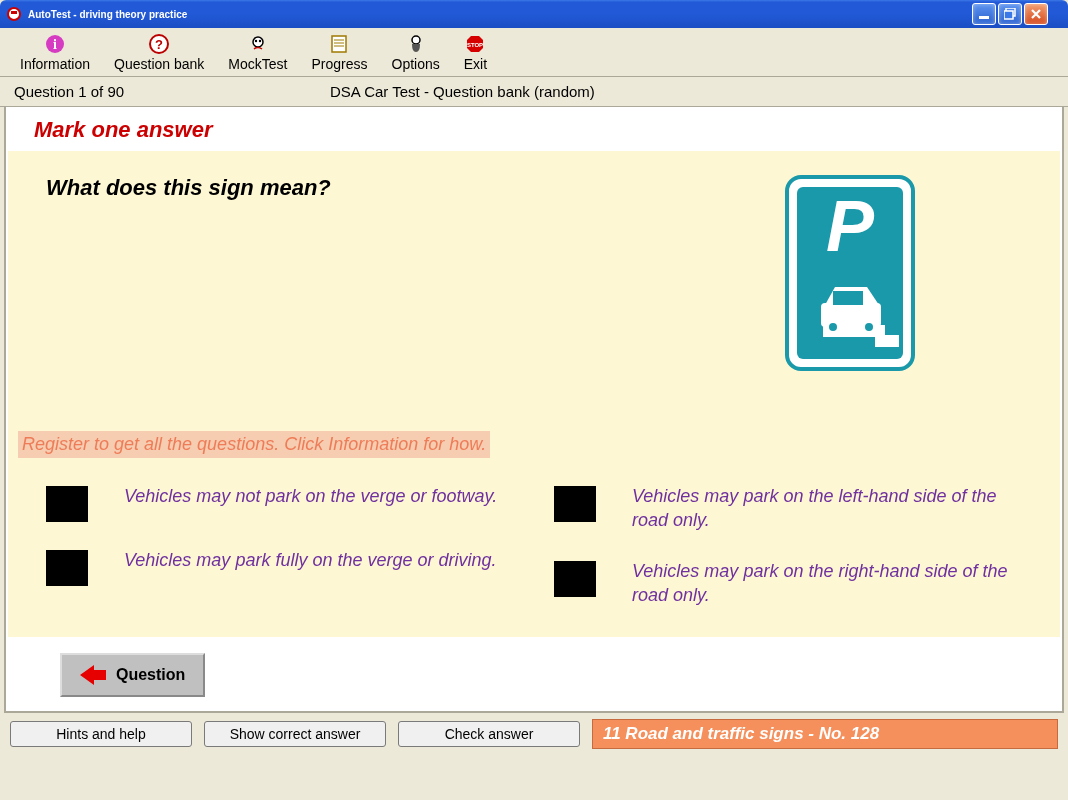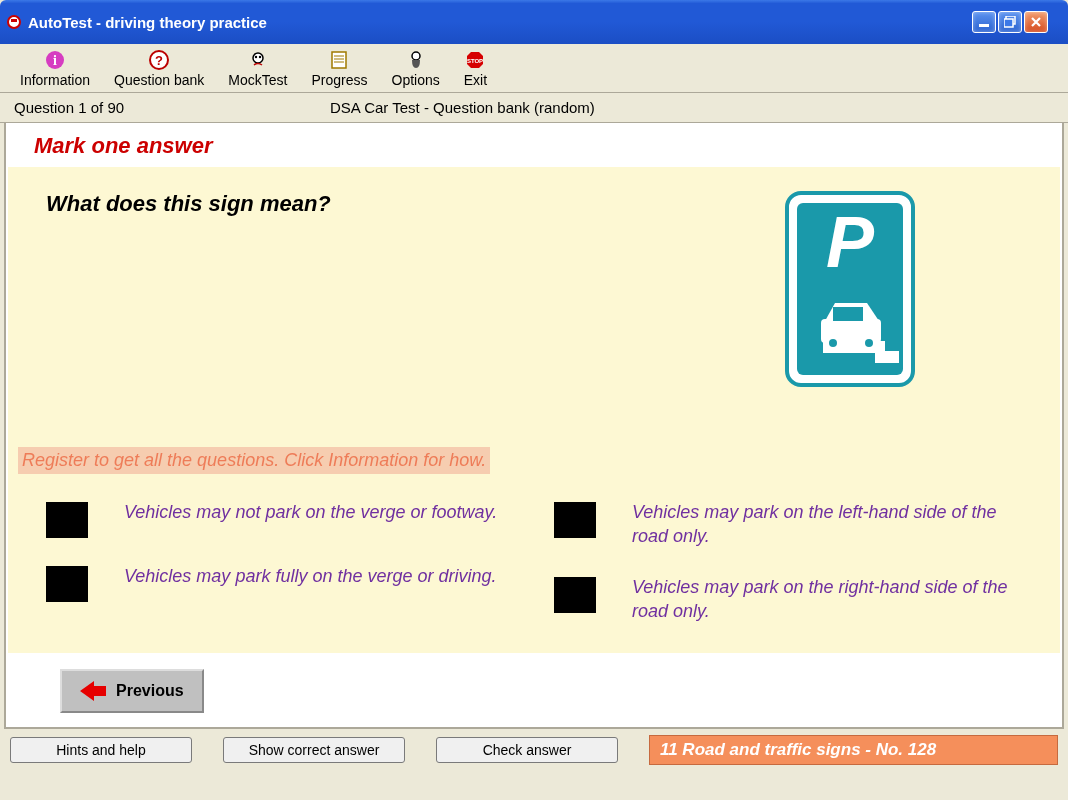--- a/index.html
+++ b/index.html
@@ -6,28 +6,28 @@
   body {
     font-family: Tahoma, Arial, sans-serif;
     font-size: 13px;
     background: #ece9d8;
     width: 1068px;
     height: 800px;
     overflow: hidden;
   }
   
   .titlebar {
-    height: 44px;
+    height: 28px;
     background: linear-gradient(to bottom, #3b78e7 0%, #2159d6 8%, #2159d6 50%, #1b4ec4 100%);
     display: flex;
     align-items: center;
     padding: 0 20px 0 6px;
     color: #fff;
     font-weight: bold;
-    font-size: 15px;
+    font-size: 10px;
     border-top-left-radius: 6px;
     border-top-right-radius: 6px;
   }
   .titlebar .app-icon {
     width: 16px; height: 16px; margin-right: 6px;
     display:flex;align-items:center;justify-content:center;
   }
   .titlebar .title-text { flex: 1; }
   .win-buttons { display: flex; gap: 2px; }
   .win-btn {
@@ -158,21 +158,21 @@
     display: flex;
     align-items: center;
     gap: 10px;
     font-size: 16px;
     font-weight: bold;
     cursor: default;
   }
   
   .bottom-row {
     display: flex;
-    gap: 31px;
+    gap: 12px;
     padding: 6px 10px 8px 10px;
     align-items: center;
   }
   .action-btn {
     background: #f0f0f0;
     border: 1px solid #7a7a7a;
     border-radius: 3px;
     padding: 4px 0;
     width: 182px;
     text-align: center;
@@ -336,21 +336,21 @@
         </div>
       </div>
     </div>
   </div>
 
   <div class="nav-row">
     <div class="nav-btn">
       <svg width="26" height="20">
         <polygon points="0,10 14,0 14,5 26,5 26,15 14,15 14,20" fill="#e60000"></polygon>
       </svg>
-      <span>Previous</span>
+      <span>Question</span>
     </div>
   </div>
 </div>
 
 <div class="bottom-row">
   <div class="action-btn">Hints and help</div>
   <div class="action-btn">Show correct answer</div>
   <div class="action-btn">Check answer</div>
   <div class="category-bar">11  Road and traffic signs - No. 128</div>
 </div>

